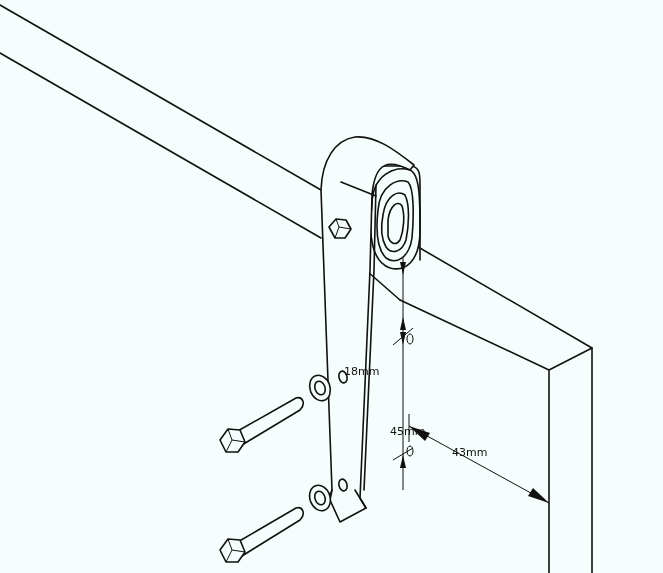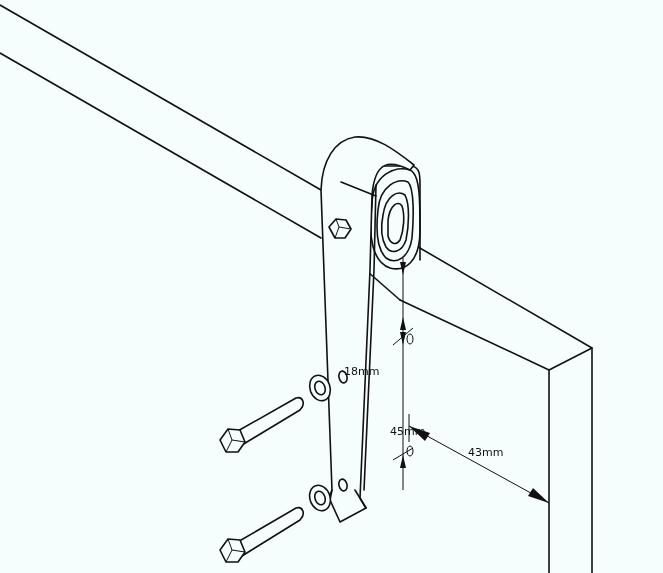--- a/index.html
+++ b/index.html
@@ -92,14 +92,14 @@
       <ellipse class="thin" cx="410" cy="451" rx="3" ry="5"></ellipse>
       <line class="thin" x1="409" y1="414" x2="409" y2="442"></line>
       <line class="thin" x1="409" y1="426" x2="549" y2="503"></line>
       <polygon class="arrow" points="409,426 430,433 425,441"></polygon>
       <polygon class="arrow" points="549,503 528,496 533,488"></polygon>
     </g>
   </svg>
 
   <span class="dimtext" style="left:344px; top:334px;margin-top:32px;">18mm</span>
   <span class="dimtext" style="left:366px; top:426px;padding-left:24px;">45mm</span>
-  <span class="dimtext" style="left:468px; top:447px;">43mm</span>
+  <span class="dimtext" style="left:452px; top:447px;">43mm</span>
 </div>
 
 </body></html>

